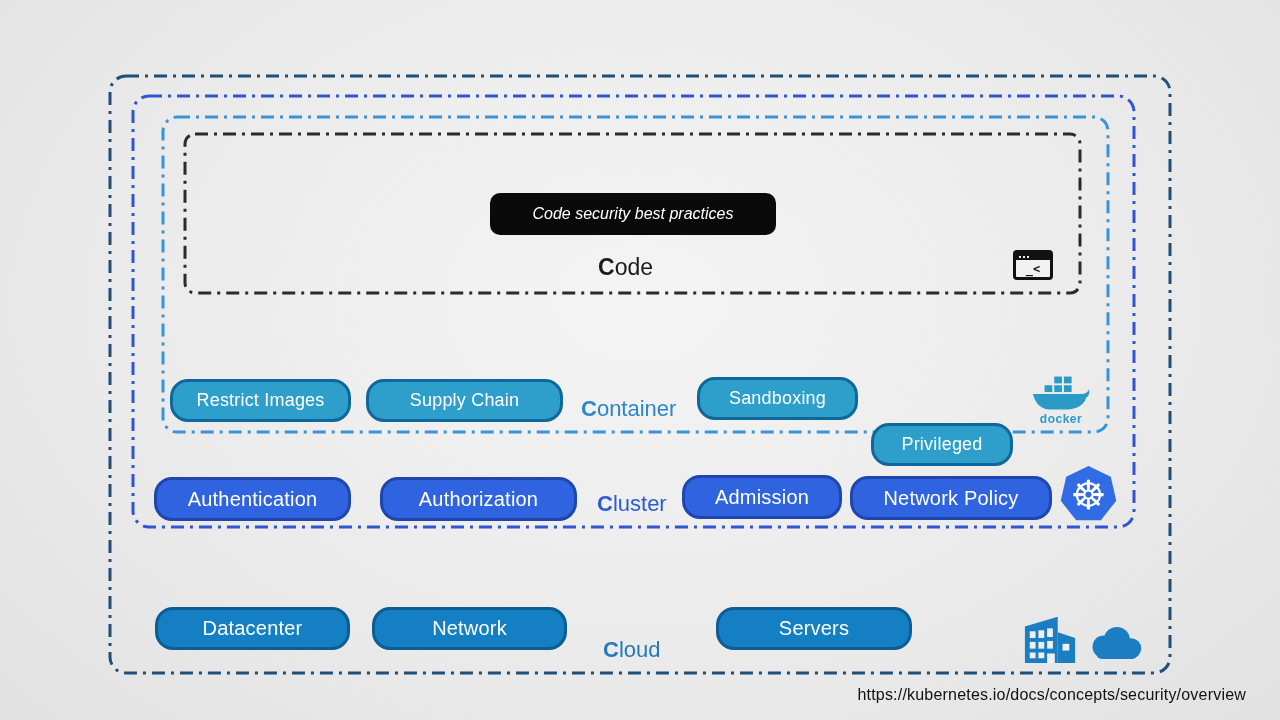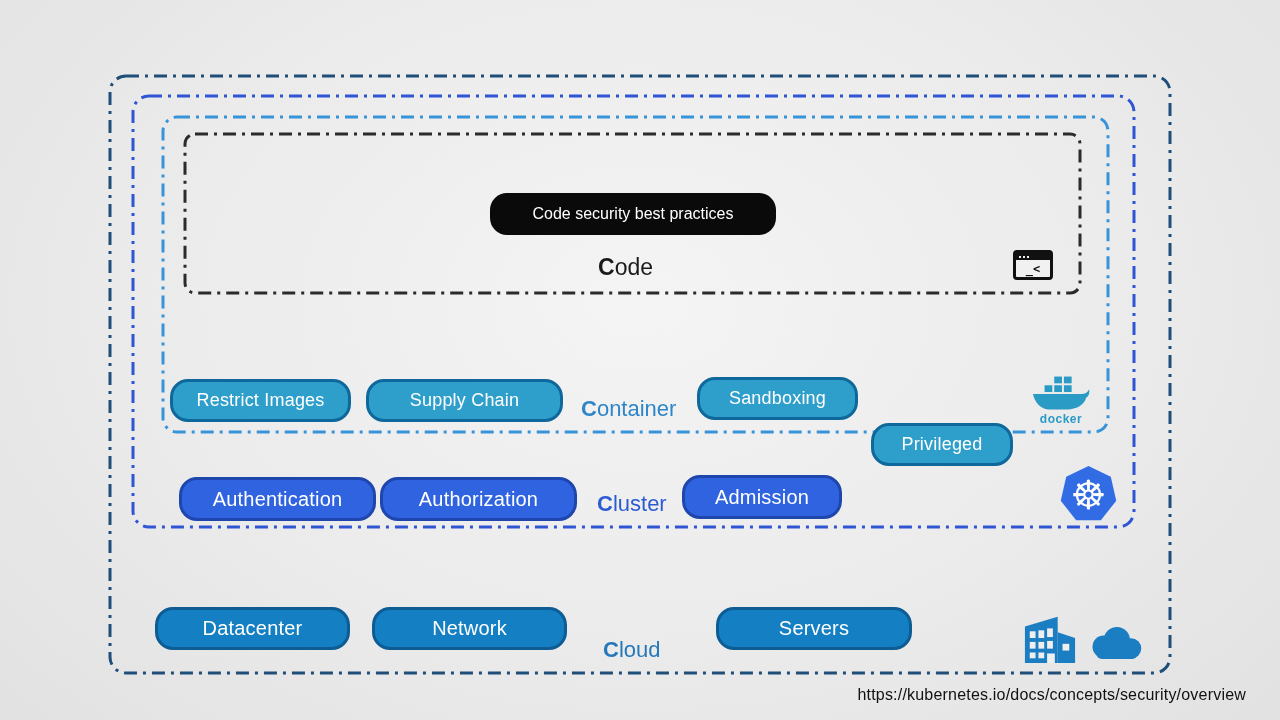--- a/index.html
+++ b/index.html
@@ -16,22 +16,22 @@
     position:absolute;display:flex;align-items:center;justify-content:center;
     color:#fff;border-radius:18px;border:3px solid transparent;box-sizing:border-box;
     letter-spacing:.2px;white-space:nowrap;
   }
   .container-btn{background:#2e9fca;border-color:#0f689b;font-size:18px;height:43px;}
   .cluster-btn{background:#2f63e0;border-color:#1e46ad;font-size:20px;height:44px;}
   .cloud-btn{background:#147fc2;border-color:#0d5c93;font-size:20px;height:43px;}
 
   .code-badge{
     position:absolute;left:490px;top:193px;width:286px;height:42px;
-    background:#0a0a0a;color:#ffffff;border-radius:17px;
-    display:flex;align-items:center;justify-content:center;font-size:16px;
+    background:#0a0a0a;color:#ffffff;border-radius:10px;
+    display:flex;align-items:center;justify-content:center;font-size:16px;font-style:italic;
   }
 
   .row-label{position:absolute;font-size:22px;white-space:nowrap;}
   .row-label .lead{font-weight:bold;}
   .code-label{color:#1a1a1a;left:598px;top:254px;font-size:23px;}
   .container-label{color:#2e86c8;left:581px;top:396px;}
   .cluster-label{color:#2d5cd2;left:597px;top:491px;}
   .cloud-label{color:#2778ba;left:603px;top:637px;}
 
   
@@ -99,26 +99,27 @@
         <rect x="33" y="0" width="8" height="7"></rect>
         <rect x="13" y="9" width="8" height="7"></rect>
         <rect x="23" y="9" width="8" height="7"></rect>
         <rect x="33" y="9" width="8" height="7"></rect>
         <path d="M1 18 h50 c4 0 7-2 8-5 1 3 0 7-3 9 -2 8-11 12-19 12 H18 C9 34 3 27 1 18 Z"></path>
       </g>
     </svg>
     <div class="docker-caption">docker</div>
   </div>
 
-  <div class="pill cluster-btn" style="left:179px;top:477px;width:197px;">Authentication</div>
+  <div class="pill cluster-btn" style="left:154px;top:477px;width:197px;">Authentication</div>
   <div class="pill cluster-btn" style="left:380px;top:477px;width:197px;">Authorization</div>
   <div class="row-label cluster-label">
     <span class="lead">C</span><span>luster</span>
   </div>
   <div class="pill cluster-btn" style="left:682px;top:475px;width:160px;">Admission</div>
+  <div class="pill cluster-btn" style="left:850px;top:476px;width:202px;">Network Policy</div>
   <div class="k8s">
       <span>☸</span>
     </div>
 
   <div class="pill cloud-btn" style="left:155px;top:607px;width:195px;">Datacenter</div>
   <div class="pill cloud-btn" style="left:372px;top:607px;width:195px;">Network</div>
   <div class="row-label cloud-label">
     <span class="lead">C</span><span>loud</span>
   </div>
   <div class="pill cloud-btn" style="left:716px;top:607px;width:196px;">Servers</div>

